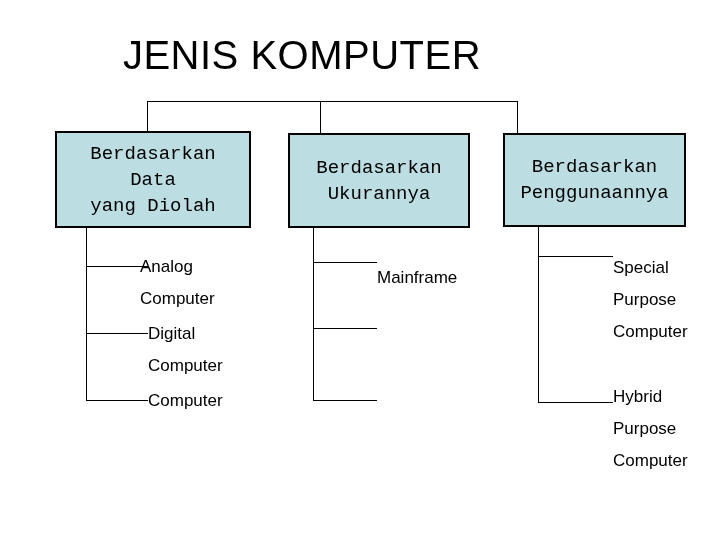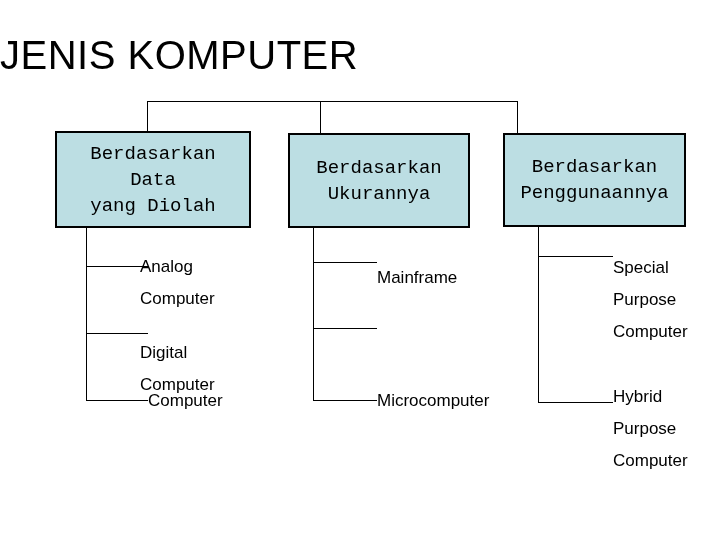--- a/index.html
+++ b/index.html
@@ -16,20 +16,21 @@
     font-family: "Liberation Sans", sans-serif;
     color: #000000;
   }
 
   
   .title {
     position: absolute;
     left: 0;
     top: 32px;
     width: 604px;
+    text-align: center;
     font-family: "Liberation Sans", sans-serif;
     font-size: 40px;
     font-weight: 400;
     line-height: 46px;
     letter-spacing: 0.5px;
     white-space: nowrap;
   }
 
   
   .cat-box {
@@ -88,21 +89,21 @@
     position: absolute;
     font-family: "Liberation Sans", sans-serif;
     font-size: 17px;
     line-height: 32px;
     color: #000000;
     white-space: nowrap;
   }
   .leaf div { white-space: nowrap; }
 
   #leaf-analog   { left: 140px; top: 251px; }
-  #leaf-digital  { left: 140px; top: 318px; margin-top: 19px; }
+  #leaf-digital  { left: 148px; top: 318px; }
   #leaf-hybrid   { left: 148px; top: 385px; }
 
   #leaf-mainframe    { left: 377px; top: 262px; }
   #leaf-minicomputer { left: 377px; top: 313px; }
   #leaf-microcomputer{ left: 377px; top: 385px; }
 
   #leaf-special { left: 613px; top: 252px; }
   #leaf-general { left: 613px; top: 381px; }
 </style>
 </head>
@@ -156,23 +157,20 @@
   </div>
 
   <div class="line v" id="trunk-mid"></div>
   <div class="line h" id="stub-m1"></div>
   <div class="line h" id="stub-m2"></div>
   <div class="line h" id="stub-m3"></div>
 
   <div class="leaf" id="leaf-mainframe">
     <div>Mainframe</div>
   </div>
-  <div class="leaf" id="leaf-microcomputer">
-    <div>Microcomputer</div>
-  </div>
 
   <div class="line v" id="trunk-right"></div>
   <div class="line h" id="stub-r1"></div>
   <div class="line h" id="stub-r2"></div>
 
   <div class="leaf" id="leaf-special">
     <div>Special</div>
     <div>Purpose</div>
     <div>Computer</div>
   </div>

